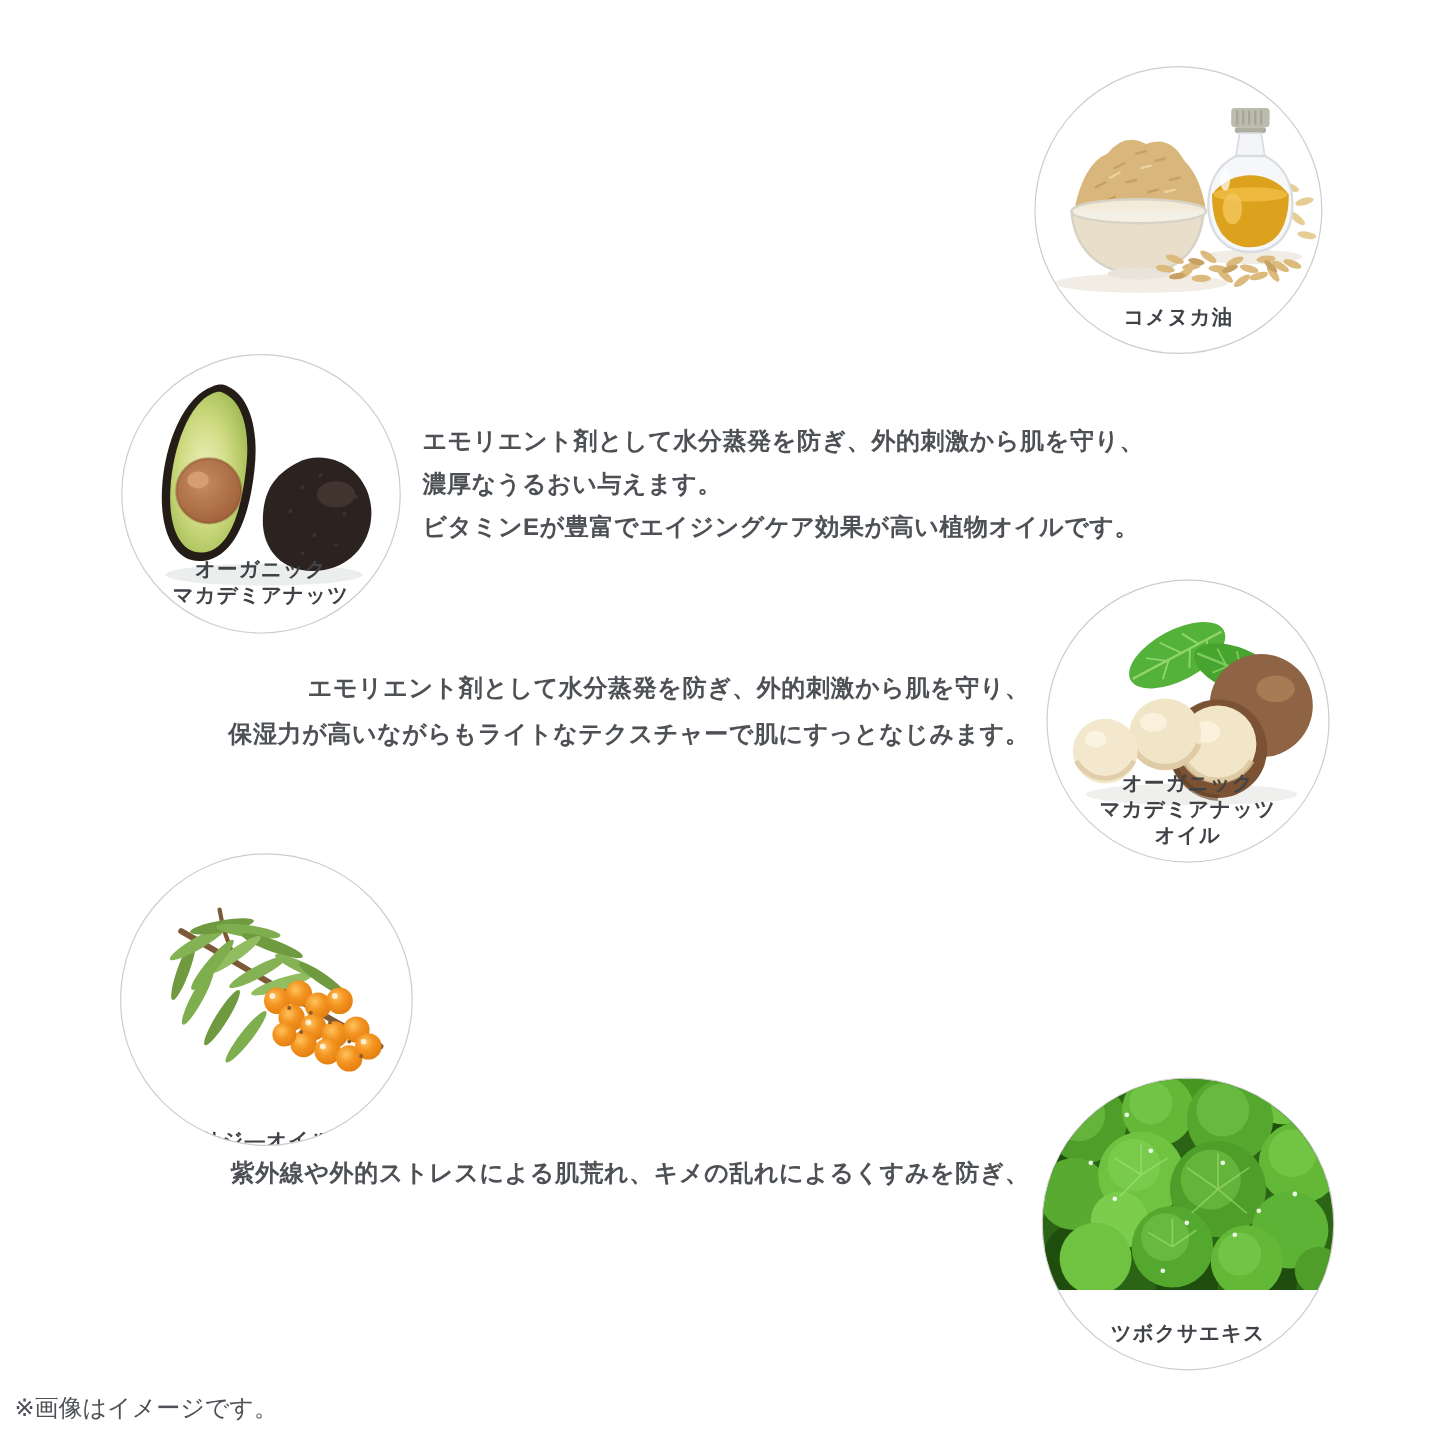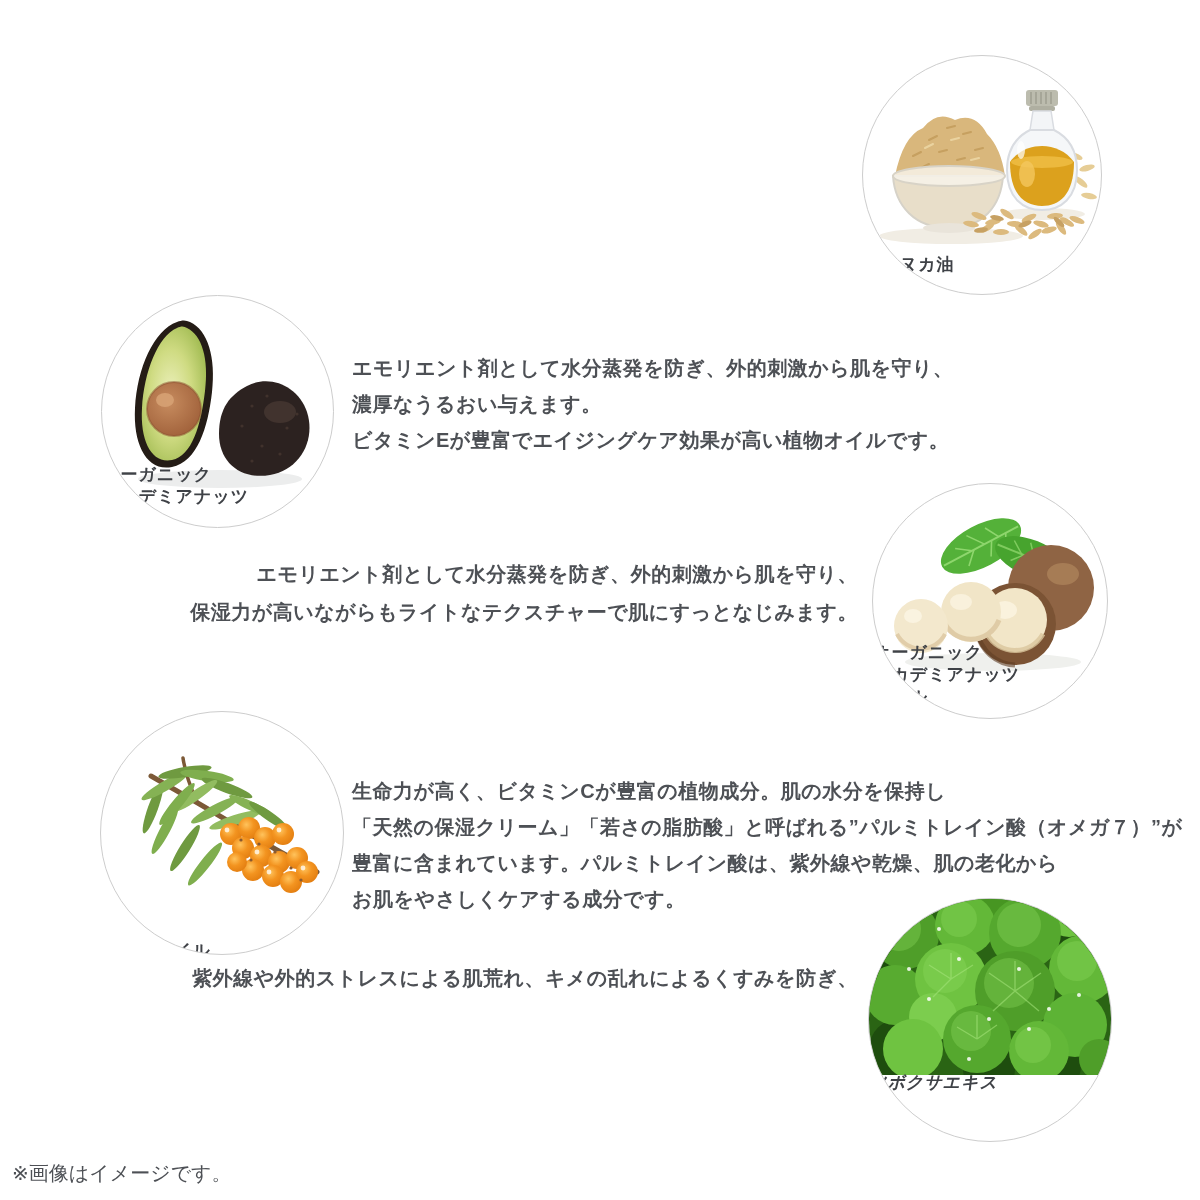--- a/index.html
+++ b/index.html
@@ -11,21 +11,21 @@
   .desc{position:absolute;font-size:20px;font-weight:600;color:#4d5055;letter-spacing:.5px;}
   .desc.align-right{right:342px;width:720px;text-align:right;}
   .desc.align-left{left:352px;text-align:left;}
   .desc .line{display:block;white-space:nowrap;}
   .circle{
     position:absolute;border-radius:50%;background:#fff;border:1px solid #cdcdcd;
     overflow:hidden;box-sizing:border-box;
   }
   .circle svg{position:absolute;left:0;top:0;display:block;}
   .circle-label{
-    position:absolute;left:0;width:100%;text-align:left;
+    position:absolute;left:0;width:100%;text-align:center;
     font-size:17px;font-weight:700;color:#3f4247;line-height:22px;letter-spacing:1px;
   }
   .footer-note{position:absolute;left:12px;top:1160px;font-size:20px;font-weight:400;color:#4d5055;}
 </style>
 </head>
 <body>
 
 <div class="canvas">
 
   <div class="desc align-right" style="top:132px;line-height:35px;">
@@ -261,26 +261,20 @@
         <circle cx="178" cy="118" r="2.4"></circle>
           <circle cx="168" cy="160" r="2.4"></circle>
         <circle cx="202" cy="156" r="2.4"></circle>
       </g>
     </svg>
     <div class="circle-label" style="top:180px;margin-top:48px;">
       <div>サジ―オイル</div>
     </div>
   </div>
 
-  <div class="desc align-left" style="top:773px;line-height:36px;">
-    <span class="line">生命力が高く、ビタミンCが豊富の植物成分。肌の水分を保持し</span>
-    <span class="line">「天然の保湿クリーム」「若さの脂肪酸」と呼ばれる”パルミトレイン酸（オメガ７）”が</span>
-    <span class="line">豊富に含まれています。パルミトレイン酸は、紫外線や乾燥、肌の老化から</span>
-    <span class="line">お肌をやさしくケアする成分です。</span>
-  </div>
 
   <div class="desc align-right" style="top:959px;line-height:38px;text-align:right;">
     <span class="line">紫外線や外的ストレスによる肌荒れ、キメの乱れによるくすみを防ぎ、</span>
   </div>
 
   <div class="circle" style="left:868px;top:898px;width:244px;height:244px;">
     <svg width="244" height="176" viewBox="0 0 244 176" preserveAspectRatio="none">
       <rect width="244" height="176" fill="#2a6414"></rect>
       <g fill="#1e4d0e">
         <circle cx="30" cy="150" r="30"></circle>
@@ -330,20 +324,20 @@
         <circle cx="60" cy="100" r="2"></circle>
           <circle cx="180" cy="110" r="2"></circle>
         <circle cx="120" cy="120" r="2"></circle>
           <circle cx="40" cy="70" r="2"></circle>
         <circle cx="210" cy="96" r="2"></circle>
           <circle cx="100" cy="160" r="2"></circle>
         <circle cx="160" cy="130" r="2"></circle>
           <circle cx="70" cy="30" r="2"></circle>
       </g>
     </svg>
-    <div class="circle-label" style="top:173px;font-style:italic;">
+    <div class="circle-label" style="top:202px;">
       <div>ツボクサエキス</div>
     </div>
   </div>
 
   <div class="footer-note">※画像はイメージです。</div>
 
 </div>
 
 </body></html>

